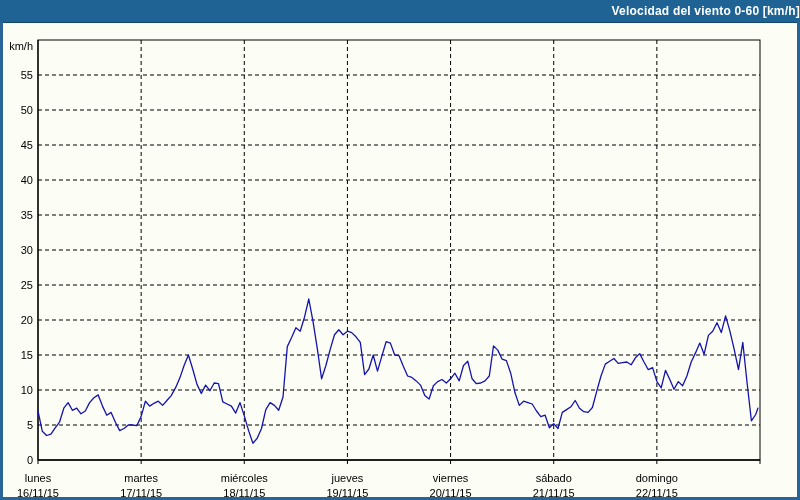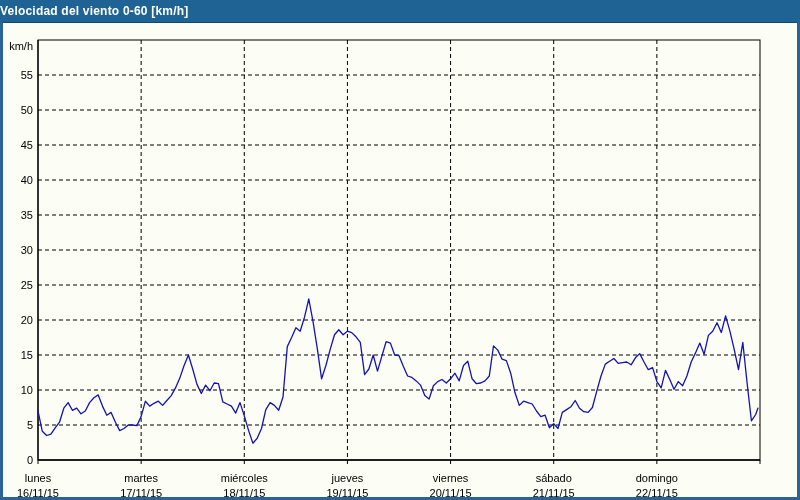--- a/index.html
+++ b/index.html
@@ -4,21 +4,21 @@
 <style>
   html,body{margin:0;padding:0;}
   body{
     width:800px;height:500px;position:relative;overflow:hidden;
     background:#fcfdf5;
     font-family:"Liberation Sans",sans-serif;
   }
   #titlebar{
     position:absolute;left:0;top:0;width:800px;height:22px;
     background:#1f6394;border-bottom:1px solid #14476e;
-    display:flex;align-items:center;justify-content:flex-start;
+    display:flex;align-items:center;justify-content:flex-end;
   }
   #titlebar span{
     color:#ffffff;font-size:12px;font-weight:bold;letter-spacing:0.2px;
   }
   .edge{position:absolute;background:#2a6398;}
   #border-left{left:0;top:22px;bottom:0;width:3px;}
   #border-right{right:0;top:22px;bottom:0;width:3px;}
   #border-bottom{left:0;bottom:0;width:800px;height:3px;}
   #chart{position:absolute;left:0;top:0;}
   .tick{font-family:"Liberation Sans",sans-serif;font-size:11px;fill:#000;}

